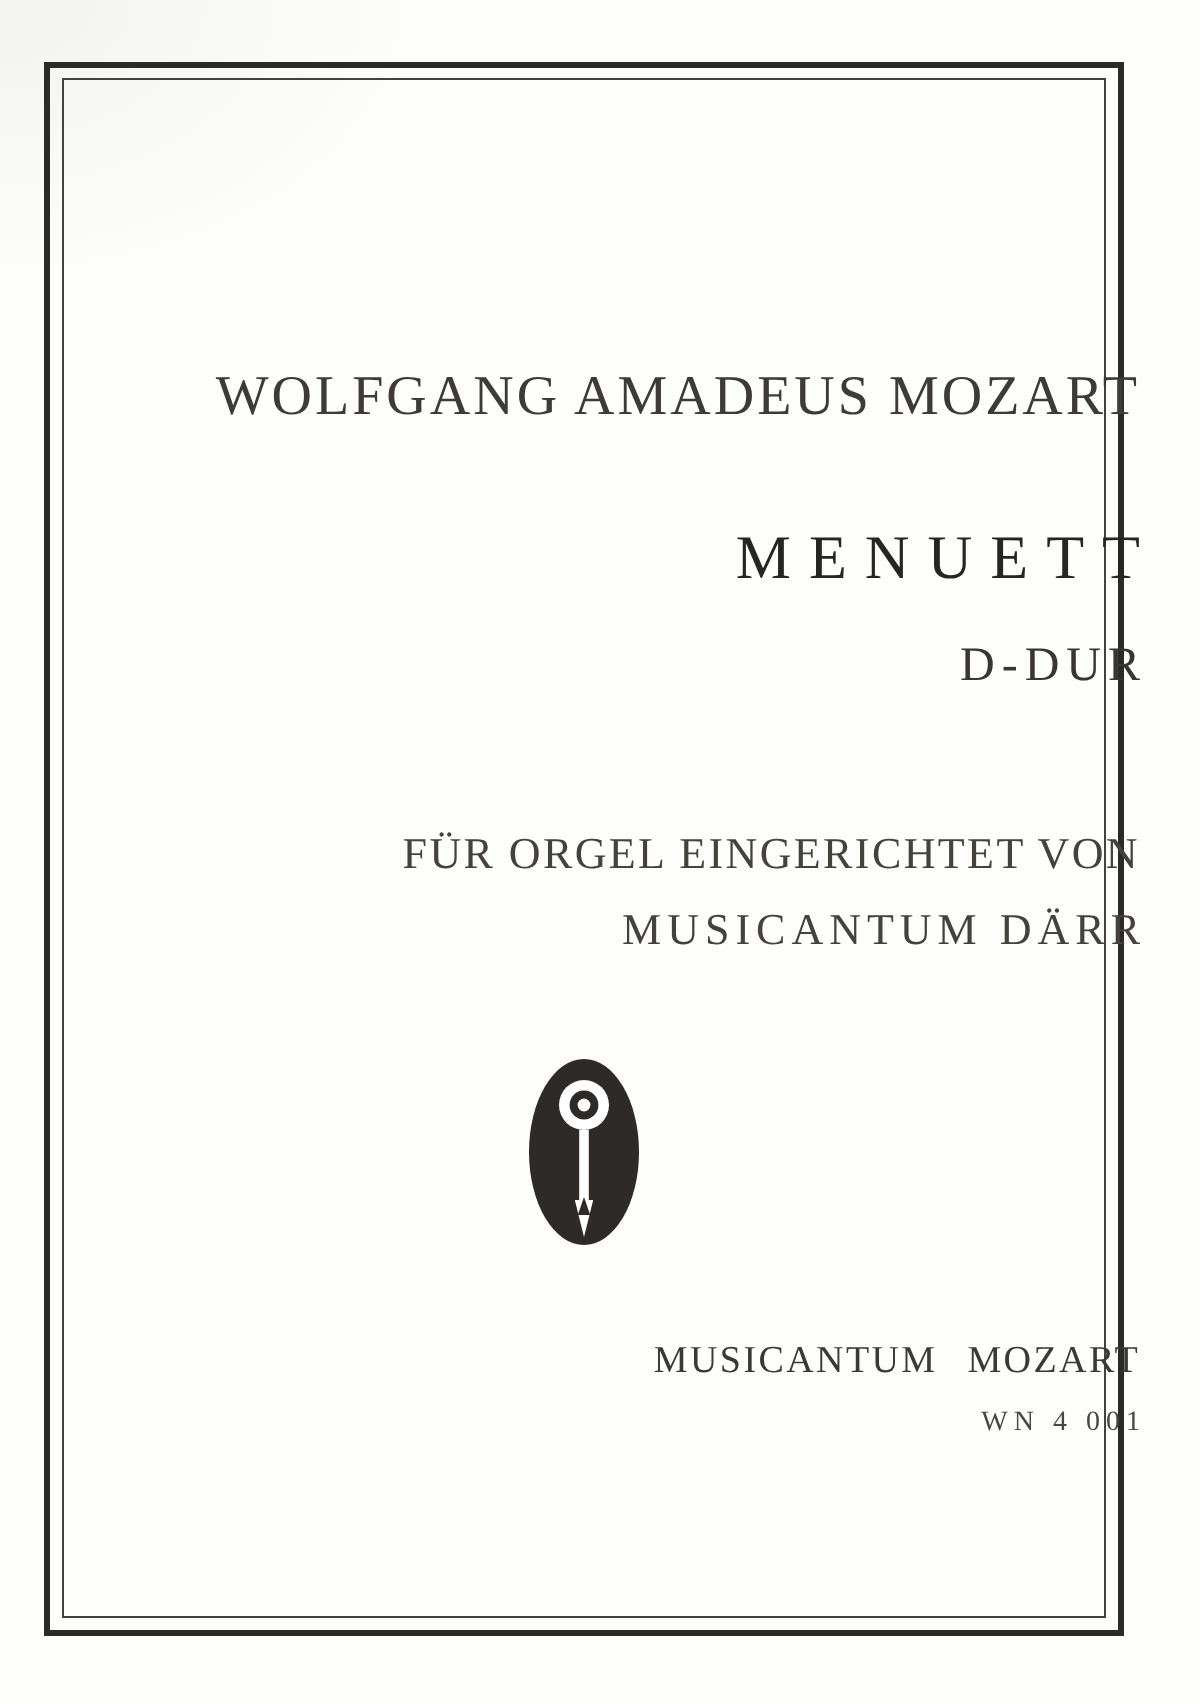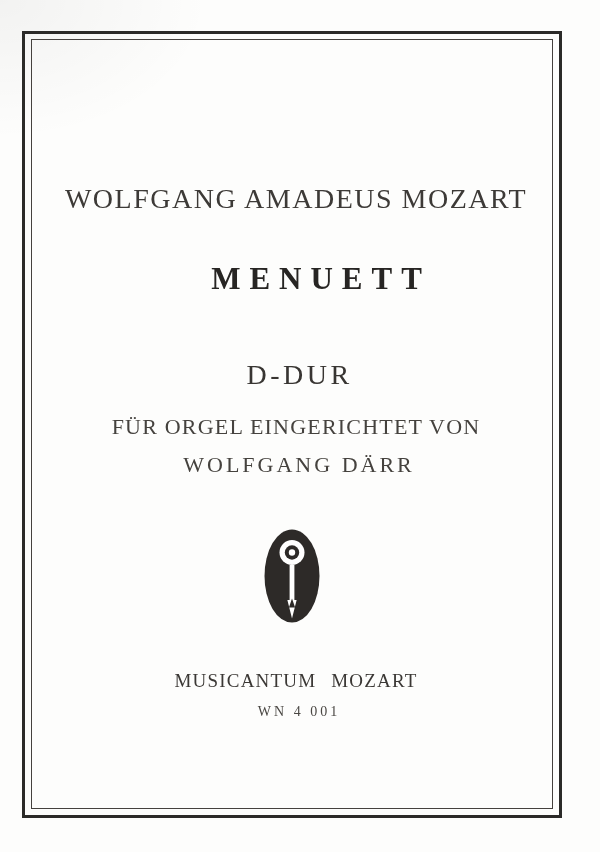--- a/index.html
+++ b/index.html
@@ -33,46 +33,45 @@
     top: 39px;
     width: 522px;
     height: 770px;
     border: 1.5px solid #45413e;
     box-sizing: border-box;
   }
   .line {
     position: absolute;
     left: 22px;
     width: 548px;
-    text-align: center;
+    text-align: right;
     white-space: nowrap;
     line-height: 1.15;
   }
   .composer {
     top: 183px;
     font-size: 28px;
     letter-spacing: 1.5px;
     color: #3d3a37;
   }
   .title {
     top: 261px;
     font-size: 31px;
-    font-weight: 700;
+    font-weight: 400;
     letter-spacing: 9px;
-    padding-left: 25px; 
+    padding-left: 9px; 
     color: #272523;
     margin: 0;
   }
   .key {
     top: 320px;
-    font-size: 28px;
+    font-size: 24px;
     letter-spacing: 3.5px;
     padding-left: 3.5px;
     color: #383532;
-    margin-top: 39px;
   }
   .arr-line {
     top: 414px;
     font-size: 22px;
     letter-spacing: 1.2px;
     color: #45423e;
   }
   .arranger {
     top: 452px;
     font-size: 22px;
@@ -115,21 +114,21 @@
   <div class="frame-inner"></div>
 
   <div class="line composer">WOLFGANG AMADEUS MOZART</div>
 
   <h1 class="line title">MENUETT</h1>
 
   <div class="line key">D-DUR</div>
 
   <div class="line arr-line">FÜR ORGEL EINGERICHTET VON</div>
 
-  <div class="line arranger">WOLFGANG DÄRR</div>
+  <div class="line arranger">MUSICANTUM DÄRR</div>
 
   <div class="logo-wrap">
     <svg width="56" height="94" viewBox="0 0 56 94" aria-hidden="true">
 
       <ellipse cx="28" cy="47" rx="27.5" ry="46.5" fill="#2d2a28"></ellipse>
 
       <circle cx="28" cy="23.5" r="12.5" fill="#ffffff"></circle>
       <circle cx="28" cy="23.5" r="7.2" fill="#2d2a28"></circle>
       <circle cx="28" cy="23.5" r="3.2" fill="#ffffff"></circle>
 

